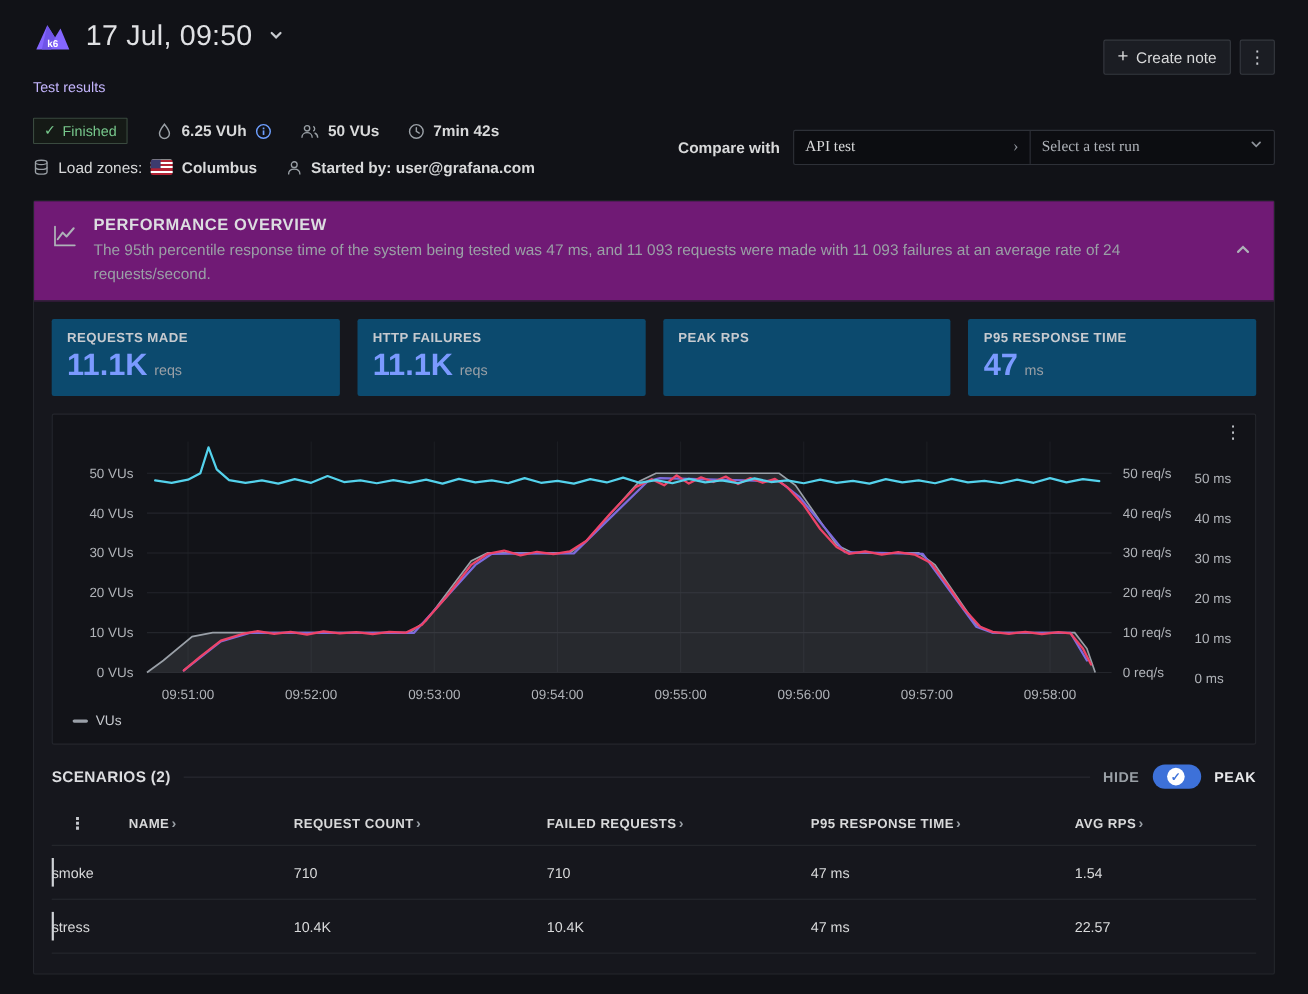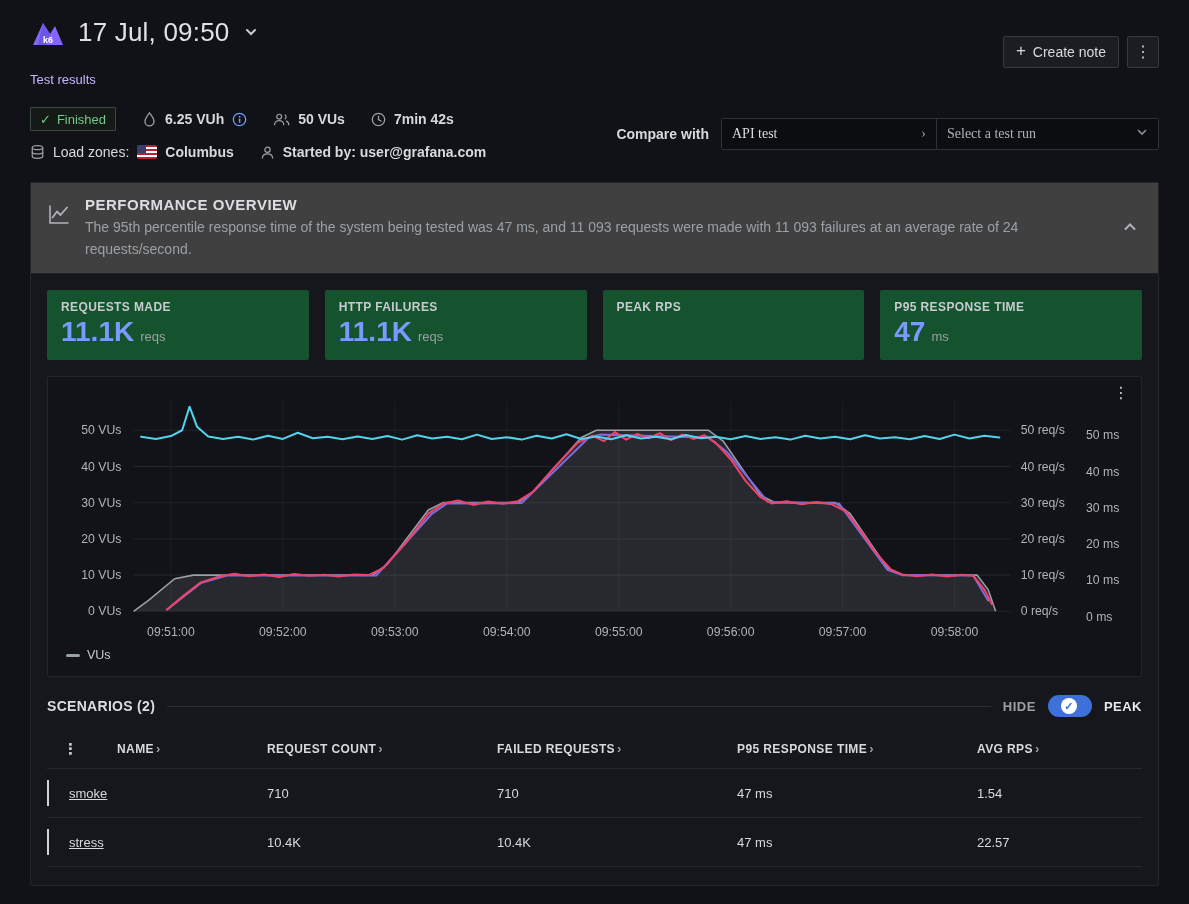--- a/index.html
+++ b/index.html
@@ -41,28 +41,28 @@
   .compare { display:flex; align-items:center; gap:12px; }
   .compare-label { font-weight:700; font-size:14px; color:#d8d9da; }
   .compare-control { display:flex; height:32px; border:1px solid #2e3138; background:#0c0d11; border-radius:2px;font-family:Liberation Serif, serif; }
   .compare-seg { display:flex; align-items:center; justify-content:space-between; padding:0 10px; font-size:14px; cursor:pointer; }
   .seg-test { width:214px; color:#d8d9da; }
   .seg-run { width:222px; border-left:1px solid #2e3138; color:#aeb2b8; }
   .seg-chev { color:#8e939a; font-size:15px; }
 
   
   .panel { margin:22px 0 16px; border:1px solid #24262c; background:#16171d; border-radius:2px; }
-  .ov-header { display:flex; gap:14px; padding:13px 16px; background:#404040; border-bottom:1px solid #1f2127; align-items:flex-start; }
+  .ov-header { display:flex; gap:14px; padding:13px 16px; background:#701a75; border-bottom:1px solid #1f2127; align-items:flex-start; }
   .ov-icon { margin-top:6px; color:#aeb2b8; }
   .ov-title { font-size:15px; font-weight:700; letter-spacing:.5px; color:#dcdde0; }
   .ov-desc { font-size:14px; color:#9aa0a6; line-height:1.55; margin-top:4px; max-width:985px; }
   .ov-collapse { margin-left:auto; align-self:center; color:#aeb2b8; cursor:pointer; padding:4px; }
 
   .stats { display:grid; grid-template-columns:repeat(4,1fr); gap:16px; padding:16px; }
-  .stat-card { background:#14532d; border-radius:2px; padding:10px 14px 12px; }
+  .stat-card { background:#0c4a6e; border-radius:2px; padding:10px 14px 12px; }
   .stat-label { font-size:12px; font-weight:700; letter-spacing:.4px; color:#c7cacf; }
   .stat-value { display:flex; align-items:baseline; gap:6px; margin-top:3px; }
   .stat-num { font-size:28px; font-weight:700; color:#7b9aff; line-height:1.1; }
   .stat-unit { font-size:13px; color:#9aa0a6; }
 
   .chart-panel { margin:0 16px; border:1px solid #24262c; background:#121318; border-radius:2px; position:relative; padding:10px 4px 4px; }
   .chart-kebab { position:absolute; top:6px; right:12px; color:#c7cacf; font-size:16px; cursor:pointer; }
   svg.chart { display:block; width:100%; }
   .ax { fill:#b0b3b8; font-size:12px; font-family:"Liberation Sans","DejaVu Sans",sans-serif; }
   .legend { display:flex; align-items:center; padding:4px 14px 10px; font-size:12.5px; color:#c7cacf; }
@@ -81,21 +81,21 @@
 
   .table { padding:2px 16px 18px; }
   .thead { display:grid; grid-template-columns:70px 150px 230px 240px 240px 1fr; align-items:center;
            height:40px; font-size:12px; font-weight:700; letter-spacing:.4px; color:#d8d9da; border-bottom:1px solid #26282e; }
   .th { display:flex; align-items:center; gap:2px; cursor:pointer; }
   .sort { color:#9aa0a6; font-size:13px; }
   .thead-kebab { color:#c7cacf; font-size:15px; padding-left:16px; cursor:pointer; }
   .trow { display:grid; grid-template-columns:220px 230px 240px 240px 1fr; align-items:center;
           height:49px; border-bottom:1px solid #26282e; font-size:13px; color:#d8d9da; position:relative; cursor:pointer; }
   .row-accent { position:absolute; left:0; top:11px; bottom:11px; width:2px; background:#cfd2d6; }
-  .cell-name { padding-left:22px;text-decoration:underline; }
+  .cell-name { padding-left:0; }
 </style>
 </head>
 <body>
 
 <div class="page">
 
   <div class="topbar">
     <div>
       <div class="title-row">
         <span class="icon">

